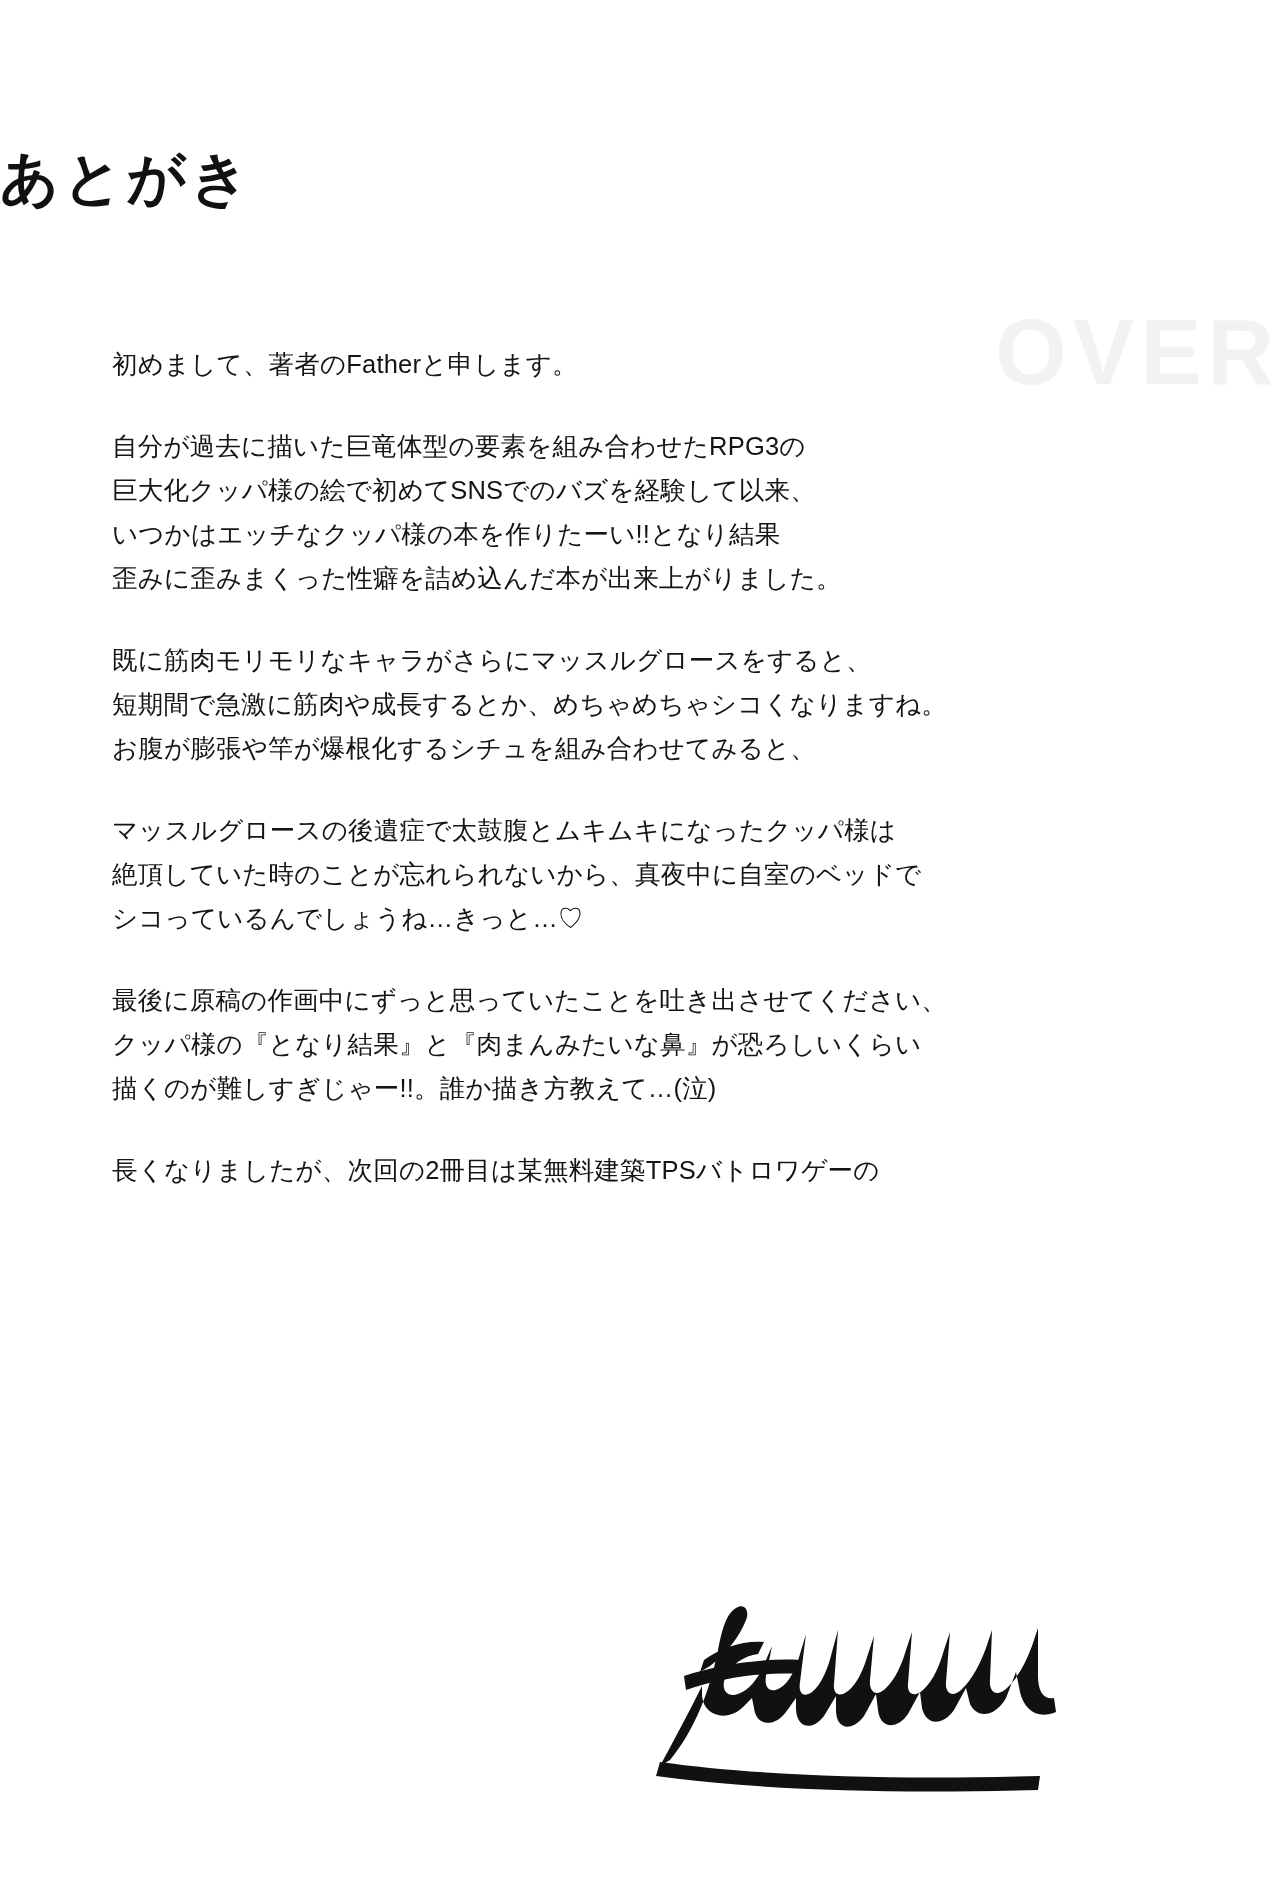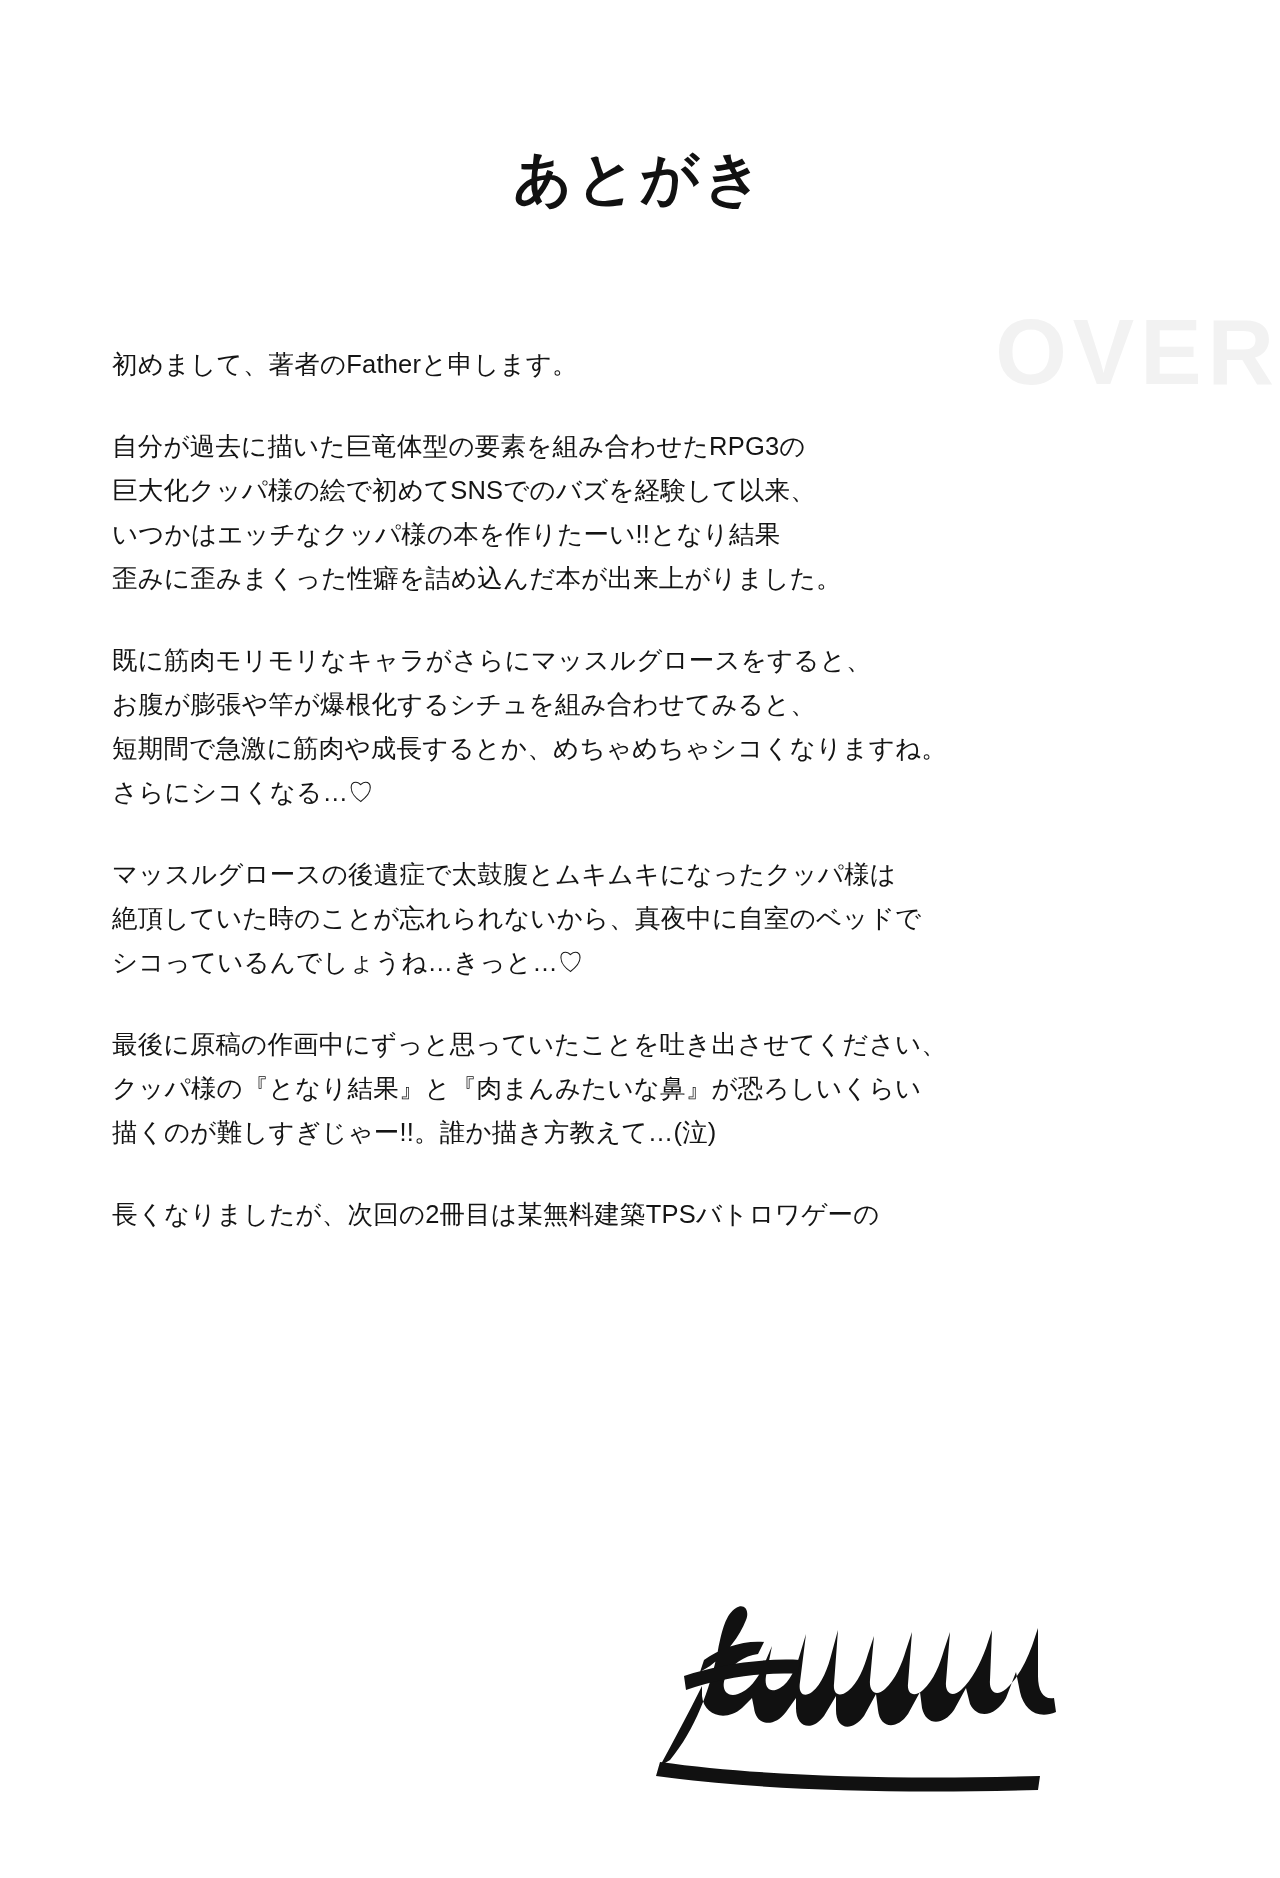--- a/index.html
+++ b/index.html
@@ -35,21 +35,21 @@
     color: #f2f2f2;
     user-select: none;
     pointer-events: none;
   }
 
   .title {
     position: absolute;
     top: 140px;
     left: 0;
     width: 1280px;
-    text-align: center;
+    text-align: left;
     font-size: 58px;
     font-weight: bold;
     letter-spacing: 4px;
     color: #111111;
   }
 
   .body-text {
     position: absolute;
     top: 330px;
     left: 112px;
@@ -96,23 +96,22 @@
 
     <div class="para">
       <div class="line">自分が過去に描いた巨竜体型の要素を組み合わせたRPG3の</div>
       <div class="line">巨大化クッパ様の絵で初めてSNSでのバズを経験して以来、</div>
       <div class="line">いつかはエッチなクッパ様の本を作りたーい!!となり結果</div>
       <div class="line">歪みに歪みまくった性癖を詰め込んだ本が出来上がりました。</div>
     </div>
 
     <div class="para">
       <div class="line">既に筋肉モリモリなキャラがさらにマッスルグロースをすると、</div>
+      <div class="line">短期間で急激に筋肉や成長するとか、めちゃめちゃシコくなりますね。</div>
       <div class="line">お腹が膨張や竿が爆根化するシチュを組み合わせてみると、</div>
-      <div class="line">短期間で急激に筋肉や成長するとか、めちゃめちゃシコくなりますね。</div>
-      <div class="line">さらにシコくなる…♡</div>
     </div>
 
     <div class="para">
       <div class="line">マッスルグロースの後遺症で太鼓腹とムキムキになったクッパ様は</div>
       <div class="line">絶頂していた時のことが忘れられないから、真夜中に自室のベッドで</div>
       <div class="line">シコっているんでしょうね…きっと…♡</div>
     </div>
 
     <div class="para">
       <div class="line">最後に原稿の作画中にずっと思っていたことを吐き出させてください、</div>

